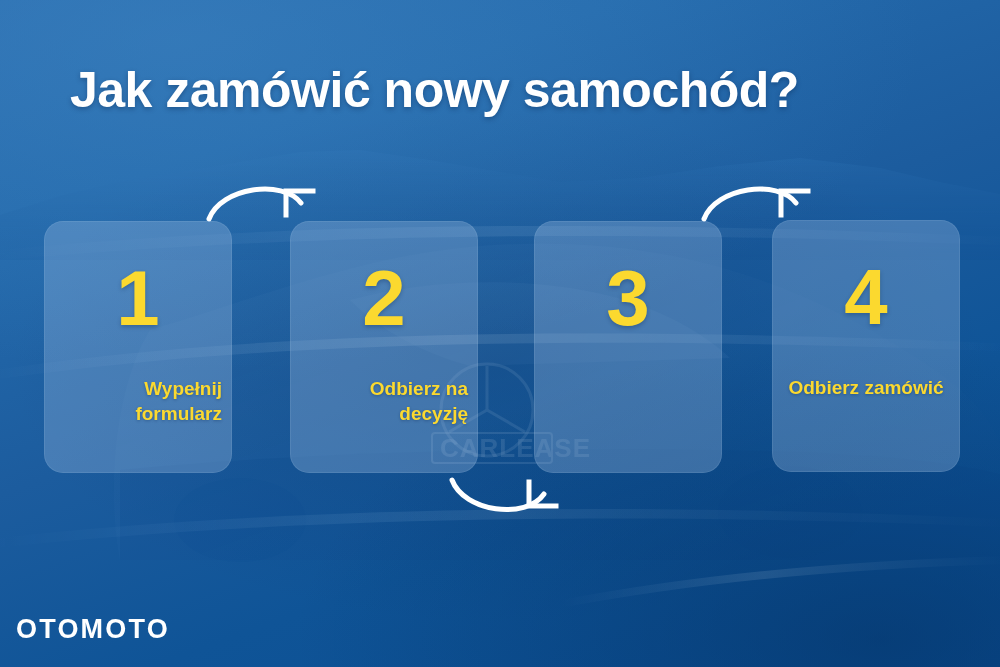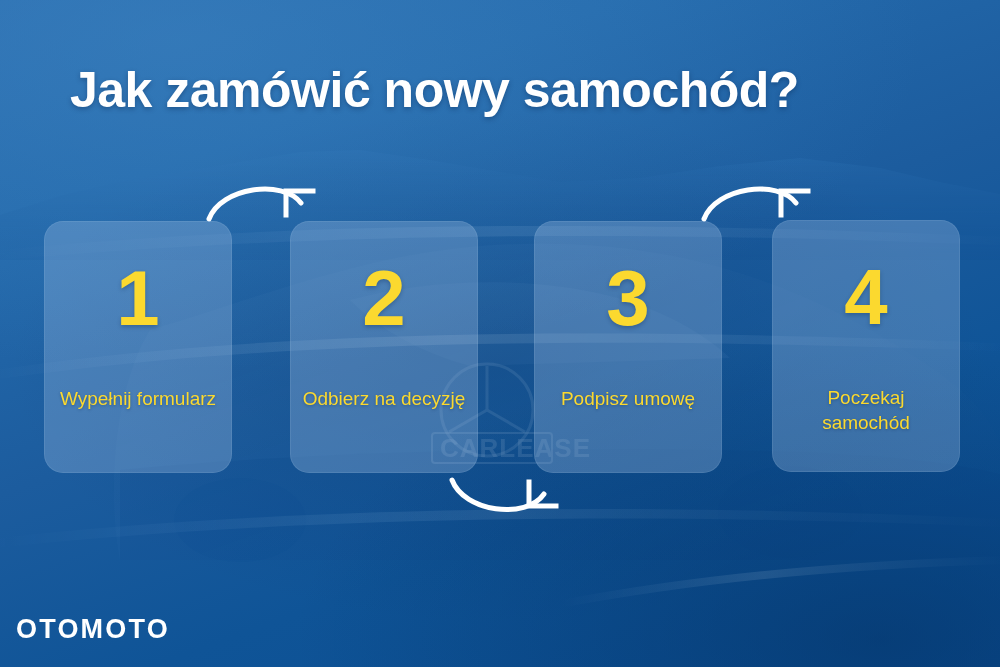--- a/index.html
+++ b/index.html
@@ -67,25 +67,25 @@
   .card .num {
     color: #fbd92f;
     font-weight: bold;
     font-size: 78px;
     line-height: 1;
     margin-top: 38px;
     text-shadow: 0 2px 4px rgba(0,30,70,0.28);
   }
   .card .label {
     color: #fbd92f;
-    font-weight: normal;
+    font-weight: bold;
     font-size: 19px;
     line-height: 1.30;
-    text-align: center;
-    margin-top: 50px;
+    text-align: right;
+    margin-top: 40px;
     padding: 0 10px;
     text-shadow: 0 1px 3px rgba(0,30,70,0.32);
   }
 
   #card-1 { left: 44px;  top: 221px; }
   #card-2 { left: 290px; top: 221px; }
   #card-3 { left: 534px; top: 221px; }
   #card-4 { left: 772px; top: 220px; }
 
   
@@ -207,25 +207,24 @@
     <div class="label">Wypełnij formularz</div>
   </div>
 
   <div class="card" id="card-2">
     <div class="num">2</div>
     <div class="label">Odbierz na decyzję</div>
   </div>
 
   <div class="card" id="card-3">
     <div class="num">3</div>
-    <div class="label">Podpisz umowę</div>
   </div>
 
   <div class="card" id="card-4">
     <div class="num">4</div>
-    <div class="label">Poczekaj samochód</div>
+    <div class="label">Odbierz zamówić</div>
   </div>
 
   <div class="logo">
     <span class="mark">OTOMOTO</span>
   </div>
 
 </div>
 
 </body></html>

